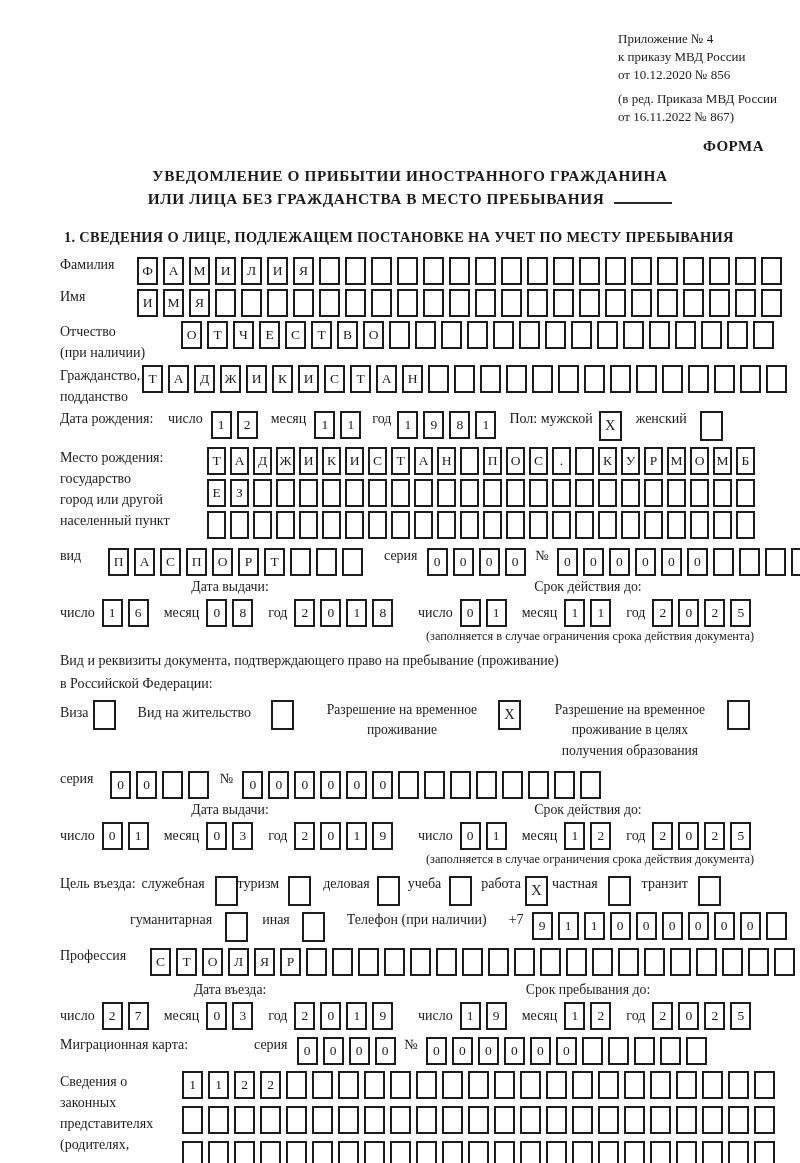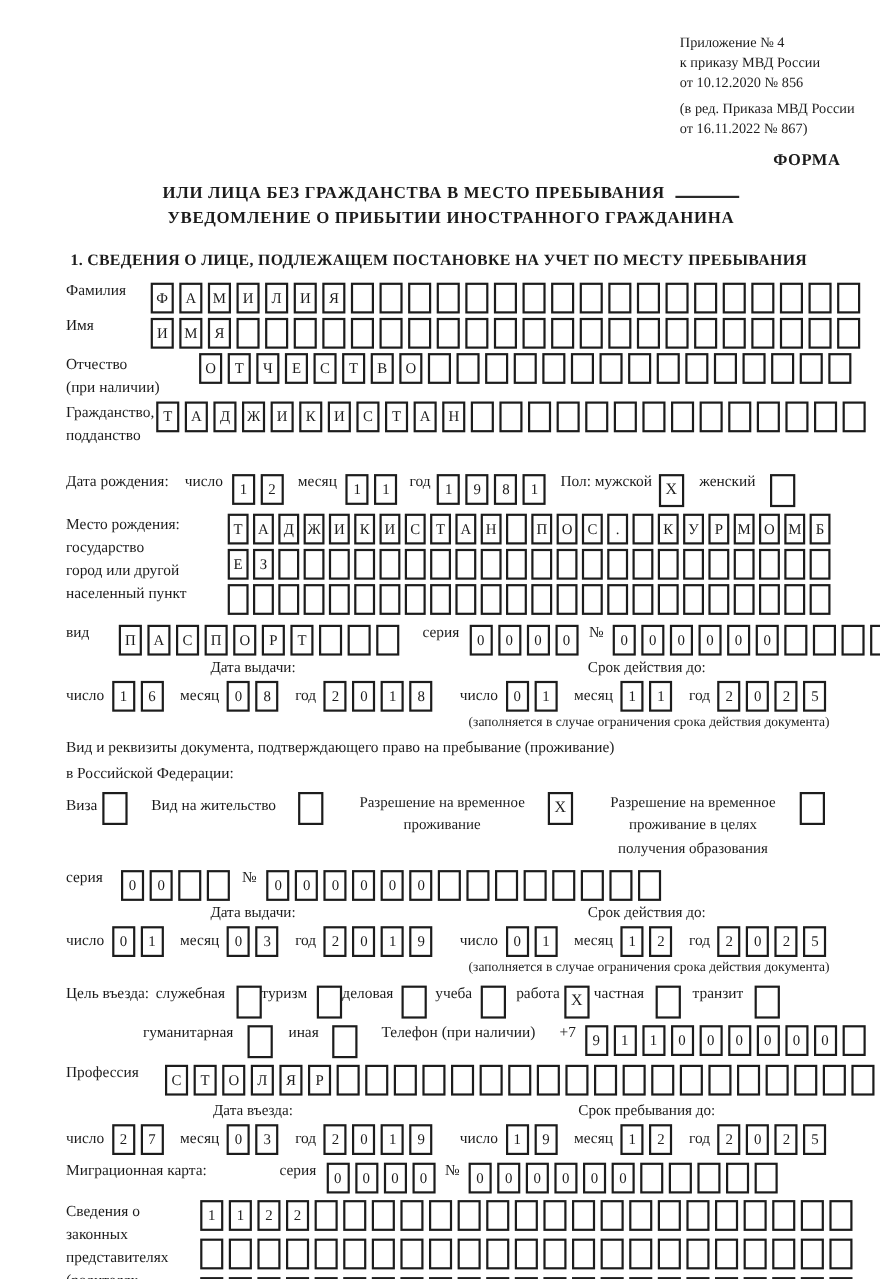--- a/index.html
+++ b/index.html
@@ -56,22 +56,22 @@
     <div>от 10.12.2020 № 856</div>
     <div class="amend">
       <div>(в ред. Приказа МВД России</div>
       <div>от 16.11.2022 № 867)</div>
     </div>
   </div>
 
   <div class="forma">ФОРМА</div>
 
   <div class="title">
+    <div>УВЕДОМЛЕНИЕ О ПРИБЫТИИ ИНОСТРАННОГО ГРАЖДАНИНА</div>
     <div><span>ИЛИ ЛИЦА БЕЗ ГРАЖДАНСТВА В МЕСТО ПРЕБЫВАНИЯ</span><span class="blank"></span></div>
-    <div>УВЕДОМЛЕНИЕ О ПРИБЫТИИ ИНОСТРАННОГО ГРАЖДАНИНА</div>
   </div>
 
   <div class="sec1">1. СВЕДЕНИЯ О ЛИЦЕ, ПОДЛЕЖАЩЕМ ПОСТАНОВКЕ НА УЧЕТ ПО МЕСТУ ПРЕБЫВАНИЯ</div>
 
   <div class="row" style="margin-top:11px">
     <span class="lbl" style="width:77px">Фамилия</span>
     <span class="cells">
         <span class="cell">Ф</span>
         <span class="cell">А</span>
         <span class="cell">М</span>
@@ -190,21 +190,21 @@
         <span class="cell"></span>
         <span class="cell"></span>
         <span class="cell"></span>
         <span class="cell"></span>
         <span class="cell"></span>
         <span class="cell"></span>
         <span class="cell"></span>
       </span>
   </div>
 
-  <div class="row" style="margin-top:24px">
+  <div class="row" style="margin-top:4px">
     <span class="lbl" style="width:108px">Дата рождения:</span>
     <span class="inlbl" style="margin-right:8px">число</span>
     <span class="cells">
         <span class="cell">1</span>
         <span class="cell">2</span>
       </span>
     <span class="inlbl" style="margin:0 8px 0 8px">месяц</span>
     <span class="cells">
         <span class="cell">1</span>
         <span class="cell">1</span>
@@ -484,21 +484,21 @@
     </div>
   </div>
   <div class="note-row">(заполняется в случае ограничения срока действия документа)</div>
 
   <div class="row" style="margin-top:9px">
     <span class="inlbl">Цель въезда:</span>
     <span class="inlbl" style="margin-left:6px">служебная</span>
     <span class="cb" style="margin-left:10px"></span>
     <span class="inlbl" style="">туризм</span>
     <span class="cb" style="margin-left:9px"></span>
-    <span class="inlbl" style="margin-left:0">деловая</span>
+    <span class="inlbl" style="margin-left:12px">деловая</span>
     <span class="cb" style="margin-left:7px"></span>
     <span class="inlbl" style="margin-left:8px">учеба</span>
     <span class="cb" style="margin-left:8px"></span>
     <span class="inlbl" style="margin-left:9px">работа</span>
     <span class="cb" style="margin-left:4px">X</span>
     <span class="inlbl" style="margin-left:4px">частная</span>
     <span class="cb" style="margin-left:10px"></span>
     <span class="inlbl" style="margin-left:11px">транзит</span>
     <span class="cb" style="margin-left:10px"></span>
   </div>

